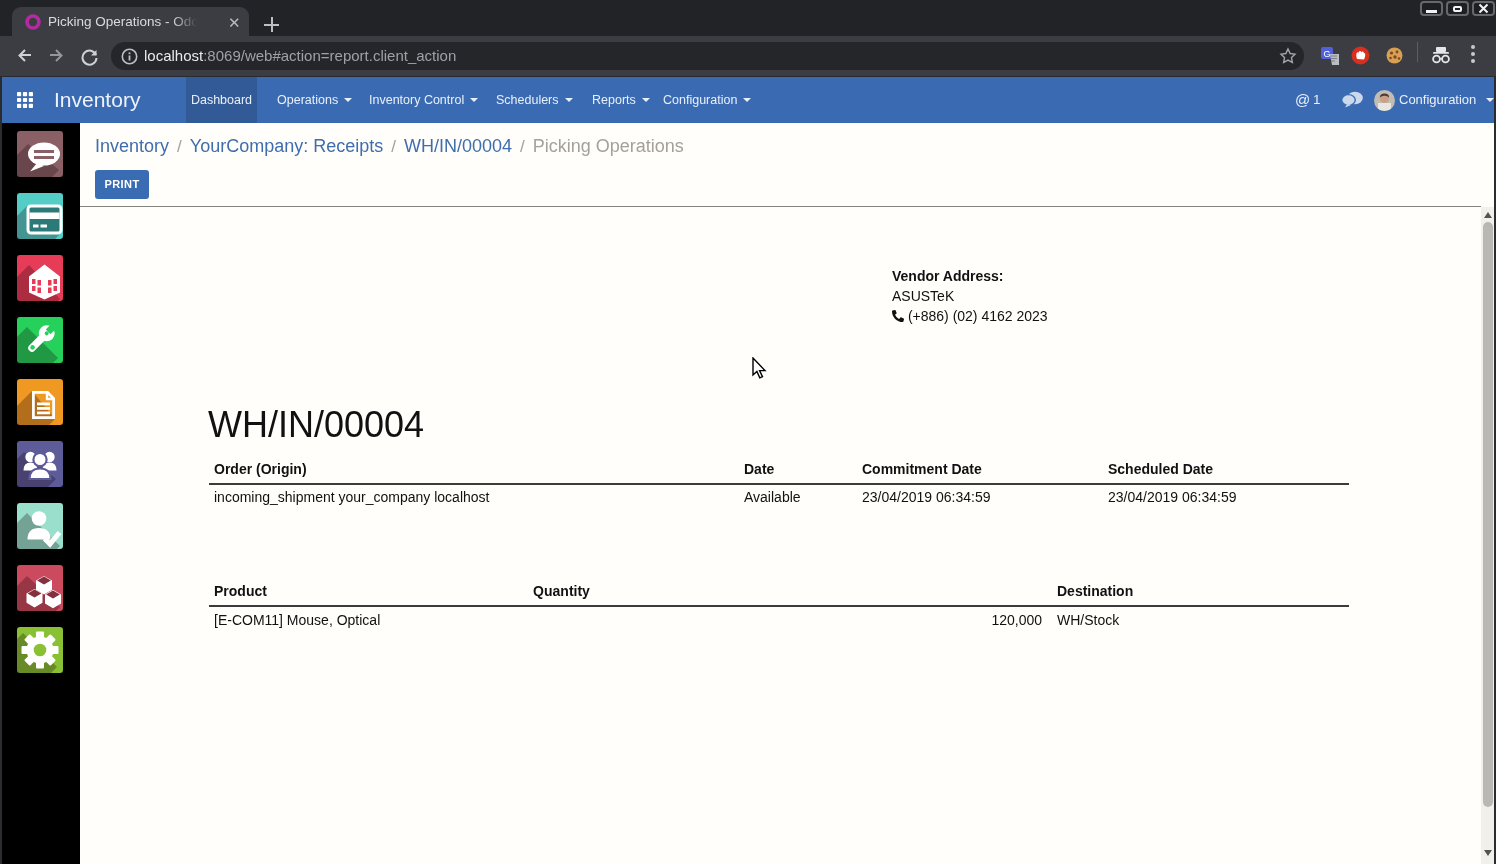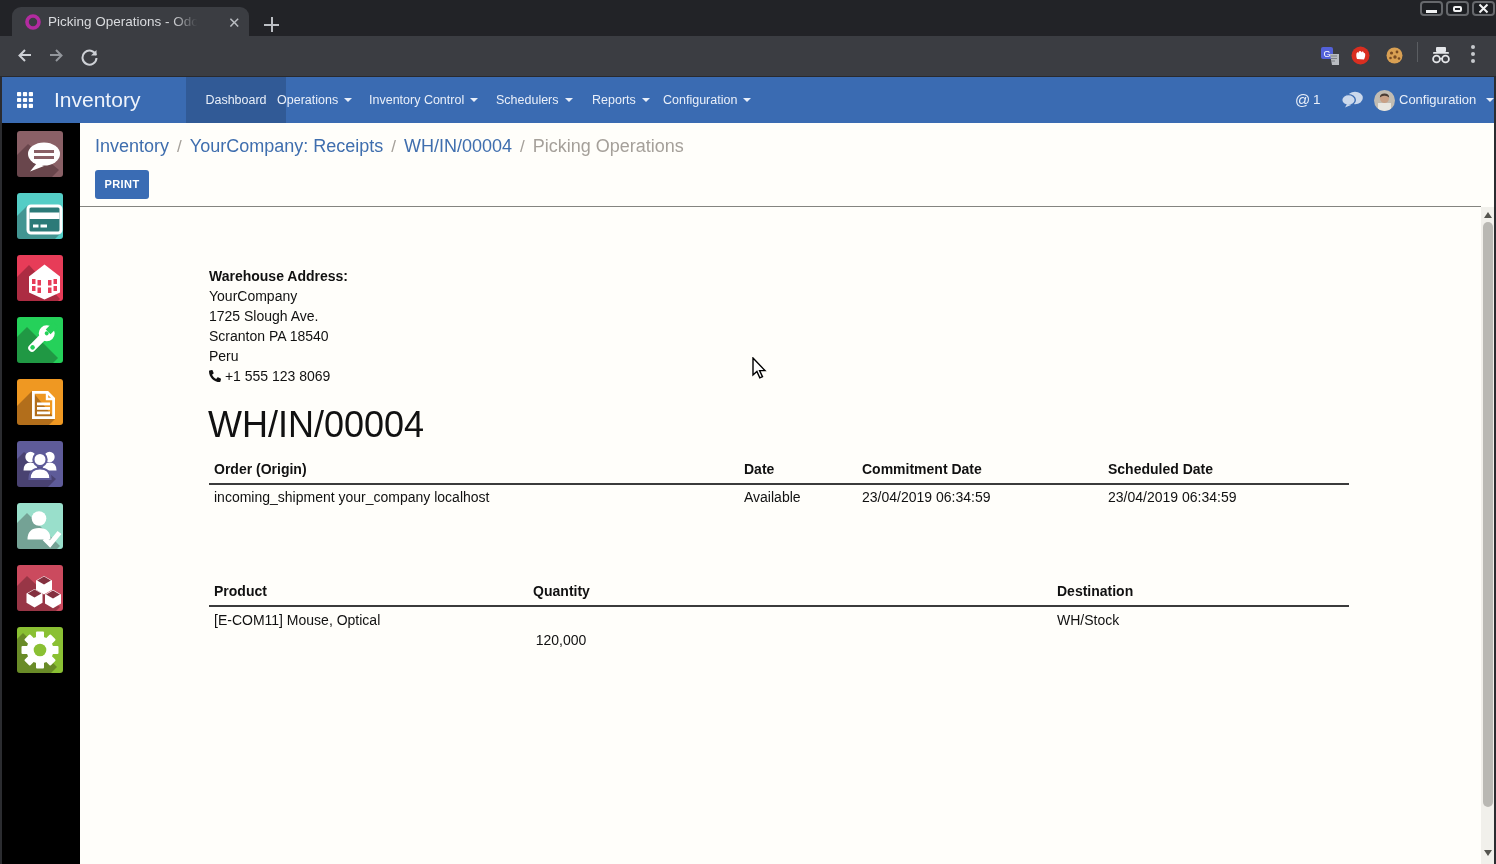--- a/index.html
+++ b/index.html
@@ -83,20 +83,31 @@
   <svg width="20" height="20" style="position:absolute;left:14px;top:10px" viewBox="0 0 20 20">
     <path d="M17 9 H6 M11 4 L5.5 9.5 L11 15" stroke="#ced1d6" stroke-width="2" fill="none"></path>
   </svg>
   <svg width="20" height="20" style="position:absolute;left:47px;top:10px" viewBox="0 0 20 20">
     <path d="M3 9 H14 M9 4 L14.5 9.5 L9 15" stroke="#93979c" stroke-width="2" fill="none"></path>
   </svg>
   <svg width="20" height="20" style="position:absolute;left:80px;top:10px" viewBox="0 0 20 20">
     <path d="M16 9 A7 7 0 1 0 16.5 12" stroke="#ced1d6" stroke-width="2" fill="none"></path>
     <path d="M16.5 4 L16.5 9.5 L11 9.5" fill="#ced1d6" stroke="none"></path>
   </svg>
+  <div id="omnibox">
+    <svg width="17" height="17" style="position:absolute;left:10px;top:6px" viewBox="0 0 17 17">
+      <circle cx="8.5" cy="8.5" r="7.2" fill="none" stroke="#bcc0c5" stroke-width="1.6"></circle>
+      <rect x="7.6" y="7.5" width="1.8" height="5" fill="#bcc0c5"></rect>
+      <rect x="7.6" y="4.4" width="1.8" height="1.8" fill="#bcc0c5"></rect>
+    </svg>
+    <div id="url"><b>localhost</b>:8069/web#action=report.client_action</div>
+    <svg width="20" height="20" style="position:absolute;left:1167px;top:4px" viewBox="0 0 24 24">
+      <path d="M12 3.6 L14.6 9 L20.4 9.8 L16.2 13.9 L17.2 19.7 L12 16.9 L6.8 19.7 L7.8 13.9 L3.6 9.8 L9.4 9 Z" fill="none" stroke="#a2a6ab" stroke-width="1.7"></path>
+    </svg>
+  </div>
 
   <svg width="18" height="18" style="position:absolute;left:1321px;top:11px" viewBox="0 0 18 18">
     <rect x="0" y="0" width="12" height="12" rx="2" fill="#5361d9"></rect>
     <text x="6" y="9.5" font-size="9" fill="#fff" text-anchor="middle" font-family="Liberation Sans">G</text>
     <path d="M9 7 L18 7 L18 18 L11 18 Z" fill="#b9bcc1"></path>
     <path d="M10 9 L16 9 M10 11.5 L16 11.5 M10 14 L14 14" stroke="#7d8085" stroke-width="1"></path>
   </svg>
   <svg width="19" height="19" style="position:absolute;left:1351px;top:10px" viewBox="0 0 19 19">
     <circle cx="9.5" cy="9.5" r="9" fill="#d92e20"></circle>
     <path d="M6 13 C5 10 5 7 6.2 6.4 C7 6 7.4 6.6 7.5 7.5 C7.5 6 8 5 9 5 C9.8 5 10.2 5.6 10.3 6.6 C10.5 5.8 11 5.3 11.8 5.5 C12.5 5.7 12.8 6.3 12.8 7.2 C13.3 6.8 13.9 7 14.1 7.8 C14.5 9.5 14 11.5 13 13.5 Z" fill="#fff"></path>
@@ -132,21 +143,21 @@
         <rect x="11.8" y="0" width="4.2" height="4.2" rx="0.8"></rect>
       <rect x="0" y="5.9" width="4.2" height="4.2" rx="0.8"></rect>
         <rect x="5.9" y="5.9" width="4.2" height="4.2" rx="0.8"></rect>
         <rect x="11.8" y="5.9" width="4.2" height="4.2" rx="0.8"></rect>
       <rect x="0" y="11.8" width="4.2" height="4.2" rx="0.8"></rect>
         <rect x="5.9" y="11.8" width="4.2" height="4.2" rx="0.8"></rect>
         <rect x="11.8" y="11.8" width="4.2" height="4.2" rx="0.8"></rect>
     </g>
   </svg>
   <div id="brand">Inventory</div>
-  <div class="mitem" style="left:186px;width:100px;text-align:center;background:#315a96">Dashboard</div>
+  <div class="mitem" style="left:186px;width:71px;text-align:center;background:#315a96">Dashboard</div>
   <div class="mitem" style="left:277px">Operations<span class="caret"></span></div>
   <div class="mitem" style="left:369px">Inventory Control<span class="caret"></span></div>
   <div class="mitem" style="left:496px">Schedulers<span class="caret"></span></div>
   <div class="mitem" style="left:592px">Reports<span class="caret"></span></div>
   <div class="mitem" style="left:663px">Configuration<span class="caret"></span></div>
   <div class="mitem" style="left:1295px;font-size:15px">@</div>
   <div class="mitem" style="left:1313px;font-size:13.5px">1</div>
   <svg width="22" height="18" style="position:absolute;left:1341px;top:14px" viewBox="0 0 22 18">
     <ellipse cx="14" cy="7" rx="7.8" ry="6.2" fill="#ccd9ec"></ellipse>
     <ellipse cx="7.5" cy="9" rx="6.8" ry="5.4" fill="#ccd9ec" stroke="#3a6bb2" stroke-width="1.4"></ellipse>
@@ -280,42 +291,42 @@
     </div>
   </div>
 <div id="frameL"></div>
 <div id="frameR"></div>
 
 <div id="content">
   <div id="crumbs"><a>Inventory</a><span class="sep">/</span><a>YourCompany: Receipts</a><span class="sep">/</span><a>WH/IN/00004</a><span class="sep">/</span>Picking Operations</div>
   <div id="printbtn">PRINT</div>
   <div id="cpline"></div>
 
-  <div class="r" style="left:129px;top:143px"><b>Warehouse Address:</b><br>YourCompany<br>1725 Slough Ave.<br>Scranton PA 18540<br>Peru<br><svg width="12" height="12" viewBox="0 0 512 512" style="vertical-align:-1px">
+  <div class="r" style="left:812px;top:143px"><b>Vendor Address:</b><br>ASUSTeK<br><svg width="12" height="12" viewBox="0 0 512 512" style="vertical-align:-1px">
         <path transform="translate(512,0) scale(-1,1)" fill="#111" d="M493.4 24.6l-104-24c-11.3-2.6-22.9 3.3-27.5 13.9l-48 112c-4.2 9.8-1.4 21.3 6.9 28l60.6 49.6c-36 76.7-98.9 140.5-177.2 177.2l-49.6-60.6c-6.8-8.3-18.2-11.1-28-6.9l-112 48C3.9 366.5-2 378.1.6 389.4l24 104C27.1 504.2 36.7 512 48 512c256.1 0 464-207.5 464-464 0-11.2-7.7-20.9-18.6-23.4z"></path>
-      </svg> +1 555 123 8069</div>
+      </svg> (+886) (02) 4162 2023</div>
 
   <div id="bigtitle" style="left:128px;top:282px">WH/IN/00004</div>
 
   <div class="r" style="left:134px;top:336px"><b>Order (Origin)</b></div>
   <div class="r" style="left:664px;top:336px"><b>Date</b></div>
   <div class="r" style="left:782px;top:336px"><b>Commitment Date</b></div>
   <div class="r" style="left:1028px;top:336px"><b>Scheduled Date</b></div>
   <div class="tline" style="left:129px;top:360px;width:1140px"></div>
   <div class="r" style="left:134px;top:364px">incoming_shipment your_company localhost</div>
   <div class="r" style="left:664px;top:364px">Available</div>
   <div class="r" style="left:782px;top:364px">23/04/2019 06:34:59</div>
   <div class="r" style="left:1028px;top:364px">23/04/2019 06:34:59</div>
 
   <div class="r" style="left:134px;top:458px"><b>Product</b></div>
   <div class="r" style="left:0;top:458px;width:963px;text-align:center"><b>Quantity</b></div>
   <div class="r" style="left:977px;top:458px"><b>Destination</b></div>
   <div class="tline" style="left:129px;top:482px;width:1140px"></div>
   <div class="r" style="left:134px;top:487px">[E-COM11] Mouse, Optical</div>
-  <div class="r" style="left:0;top:507px;width:962px;text-align:center">120,000</div>
+  <div class="r" style="left:0;top:487px;width:962px;text-align:right">120,000</div>
   <div class="r" style="left:977px;top:487px">WH/Stock</div>
 
   <svg width="16" height="24" style="position:absolute;left:672px;top:234px" viewBox="0 0 16 24">
     <path d="M1 1 L1 18 L4.9 14.5 L7.8 20.8 L10.5 19.6 L7.6 13.6 L13 13.6 Z" fill="#fff" stroke="#000" stroke-width="1.4" stroke-linejoin="miter"></path>
   </svg>
 
   <div id="sbtrack">
     <div class="sbarrow" style="top:5px;border-bottom:6px solid #55554f"></div>
     <div id="sbthumb"></div>
     <div class="sbarrow" style="top:643px;border-top:6px solid #55554f"></div>

